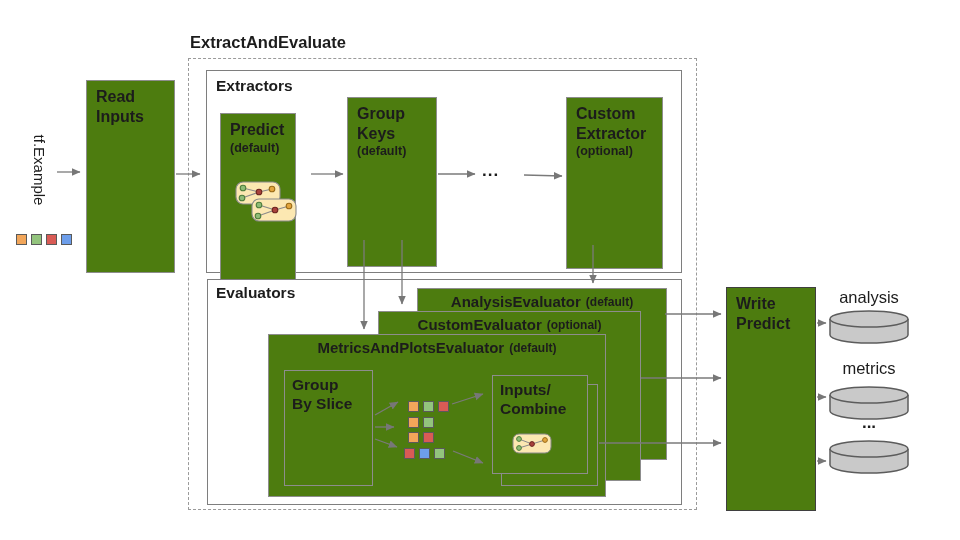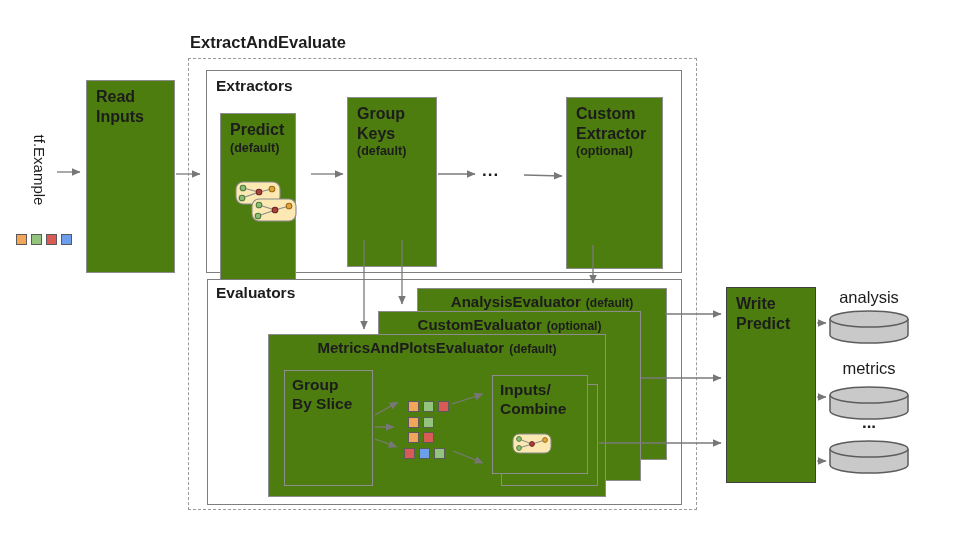--- a/index.html
+++ b/index.html
@@ -5,21 +5,21 @@
   html,body{margin:0;padding:0;background:#fff;}
   .stage{position:relative;width:960px;height:540px;background:#fff;overflow:hidden;
          font-family:"Liberation Sans",sans-serif;color:#1c1c1c;}
   .box{position:absolute;background:#4d7c0f;border:1.5px solid #8d8d8d;box-sizing:border-box;}
   .container-box{position:absolute;background:#fff;border:1.5px solid #7e7e7e;box-sizing:border-box;}
   .dashed-box{position:absolute;border:1.6px dashed #9a9a9a;box-sizing:border-box;}
   .box-label{font-weight:bold;font-size:16px;line-height:1.22;padding:6px 9px;}
   .box-sub{font-weight:bold;font-size:12.5px;line-height:1.3;padding:0 9px;}
   .section-label{position:absolute;font-weight:bold;font-size:15.5px;}
   .diagram-title{position:absolute;font-weight:bold;font-size:16.5px;}
-  .eval-title{display:flex;justify-content:center;align-items:flex-end;gap:5px;padding-top:4px;white-space:nowrap;}
+  .eval-title{display:flex;justify-content:center;align-items:center;gap:5px;padding-top:4px;white-space:nowrap;}
   .eval-title .t{font-weight:bold;font-size:15px;}
   .eval-title .s{font-weight:bold;font-size:12px;}
   .rot-label{position:absolute;left:39px;top:170px;transform:translate(-50%,-50%) rotate(90deg);
              font-size:15px;white-space:nowrap;}
   .sq-row{position:absolute;display:flex;gap:4px;}
   .sq{width:11px;height:11px;border:1.5px solid #5a5a5a;box-sizing:border-box;display:inline-block;}
   .out-label{position:absolute;left:820px;width:98px;text-align:center;font-size:16.5px;}
   .out-more{font-weight:bold;font-size:17px;}
   .ellipsis{position:absolute;font-weight:bold;font-size:17px;letter-spacing:1px;}
   svg.overlay{position:absolute;left:0;top:0;pointer-events:none;}
@@ -124,21 +124,21 @@
     </div>
 
   <div class="box" style="left:501px;top:384px;width:97px;height:102px;"></div>
   <div class="box" style="left:492px;top:375px;width:96px;height:99px;">
     <div class="box-label" style="font-size:15.5px;padding:5px 7px;">
       <div>Inputs/</div>
       <div>Combine</div>
     </div>
   </div>
 
-  <div class="box" style="left:726px;top:287px;width:90px;height:196px;border-color:#3f3f3f;">
+  <div class="box" style="left:726px;top:287px;width:90px;height:224px;border-color:#3f3f3f;">
     <div class="box-label">
       <div>Write</div>
       <div>Predict</div>
     </div>
   </div>
 
   <div class="out-label" style="top:288px;">analysis</div>
   <div class="out-label" style="top:359px;">metrics</div>
   <div class="out-label out-more" style="top:413px;">...</div>
 

